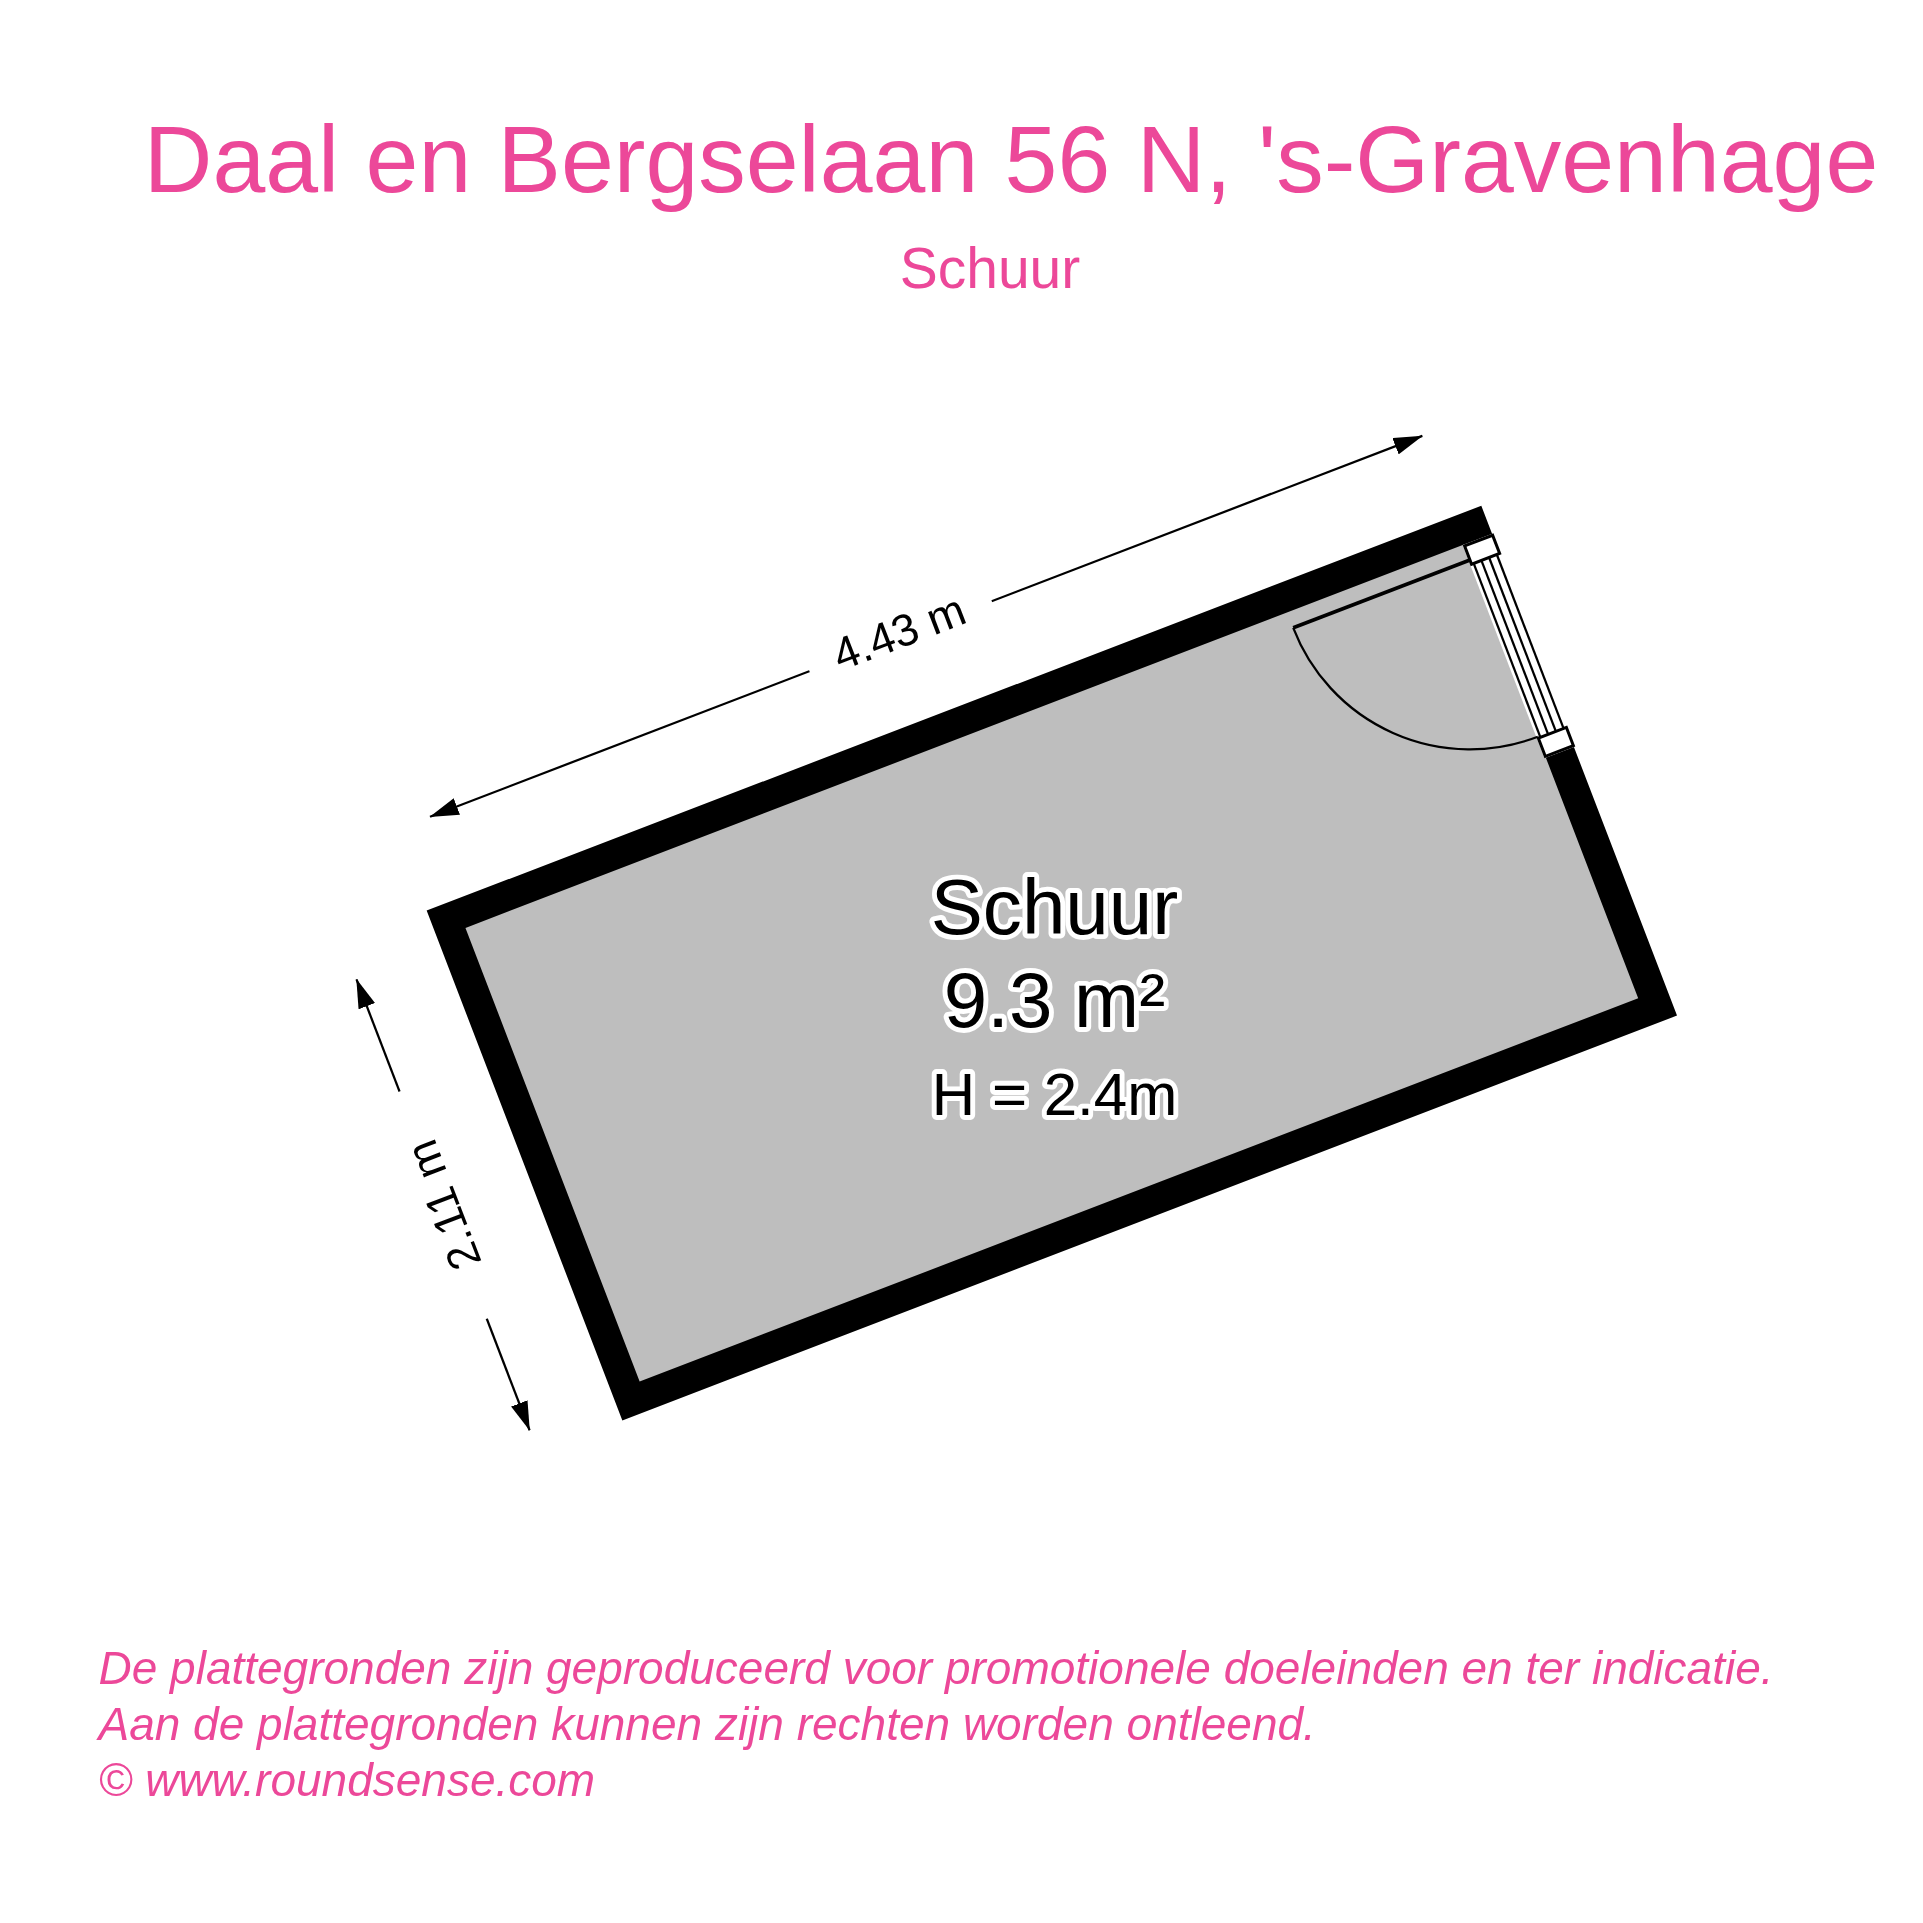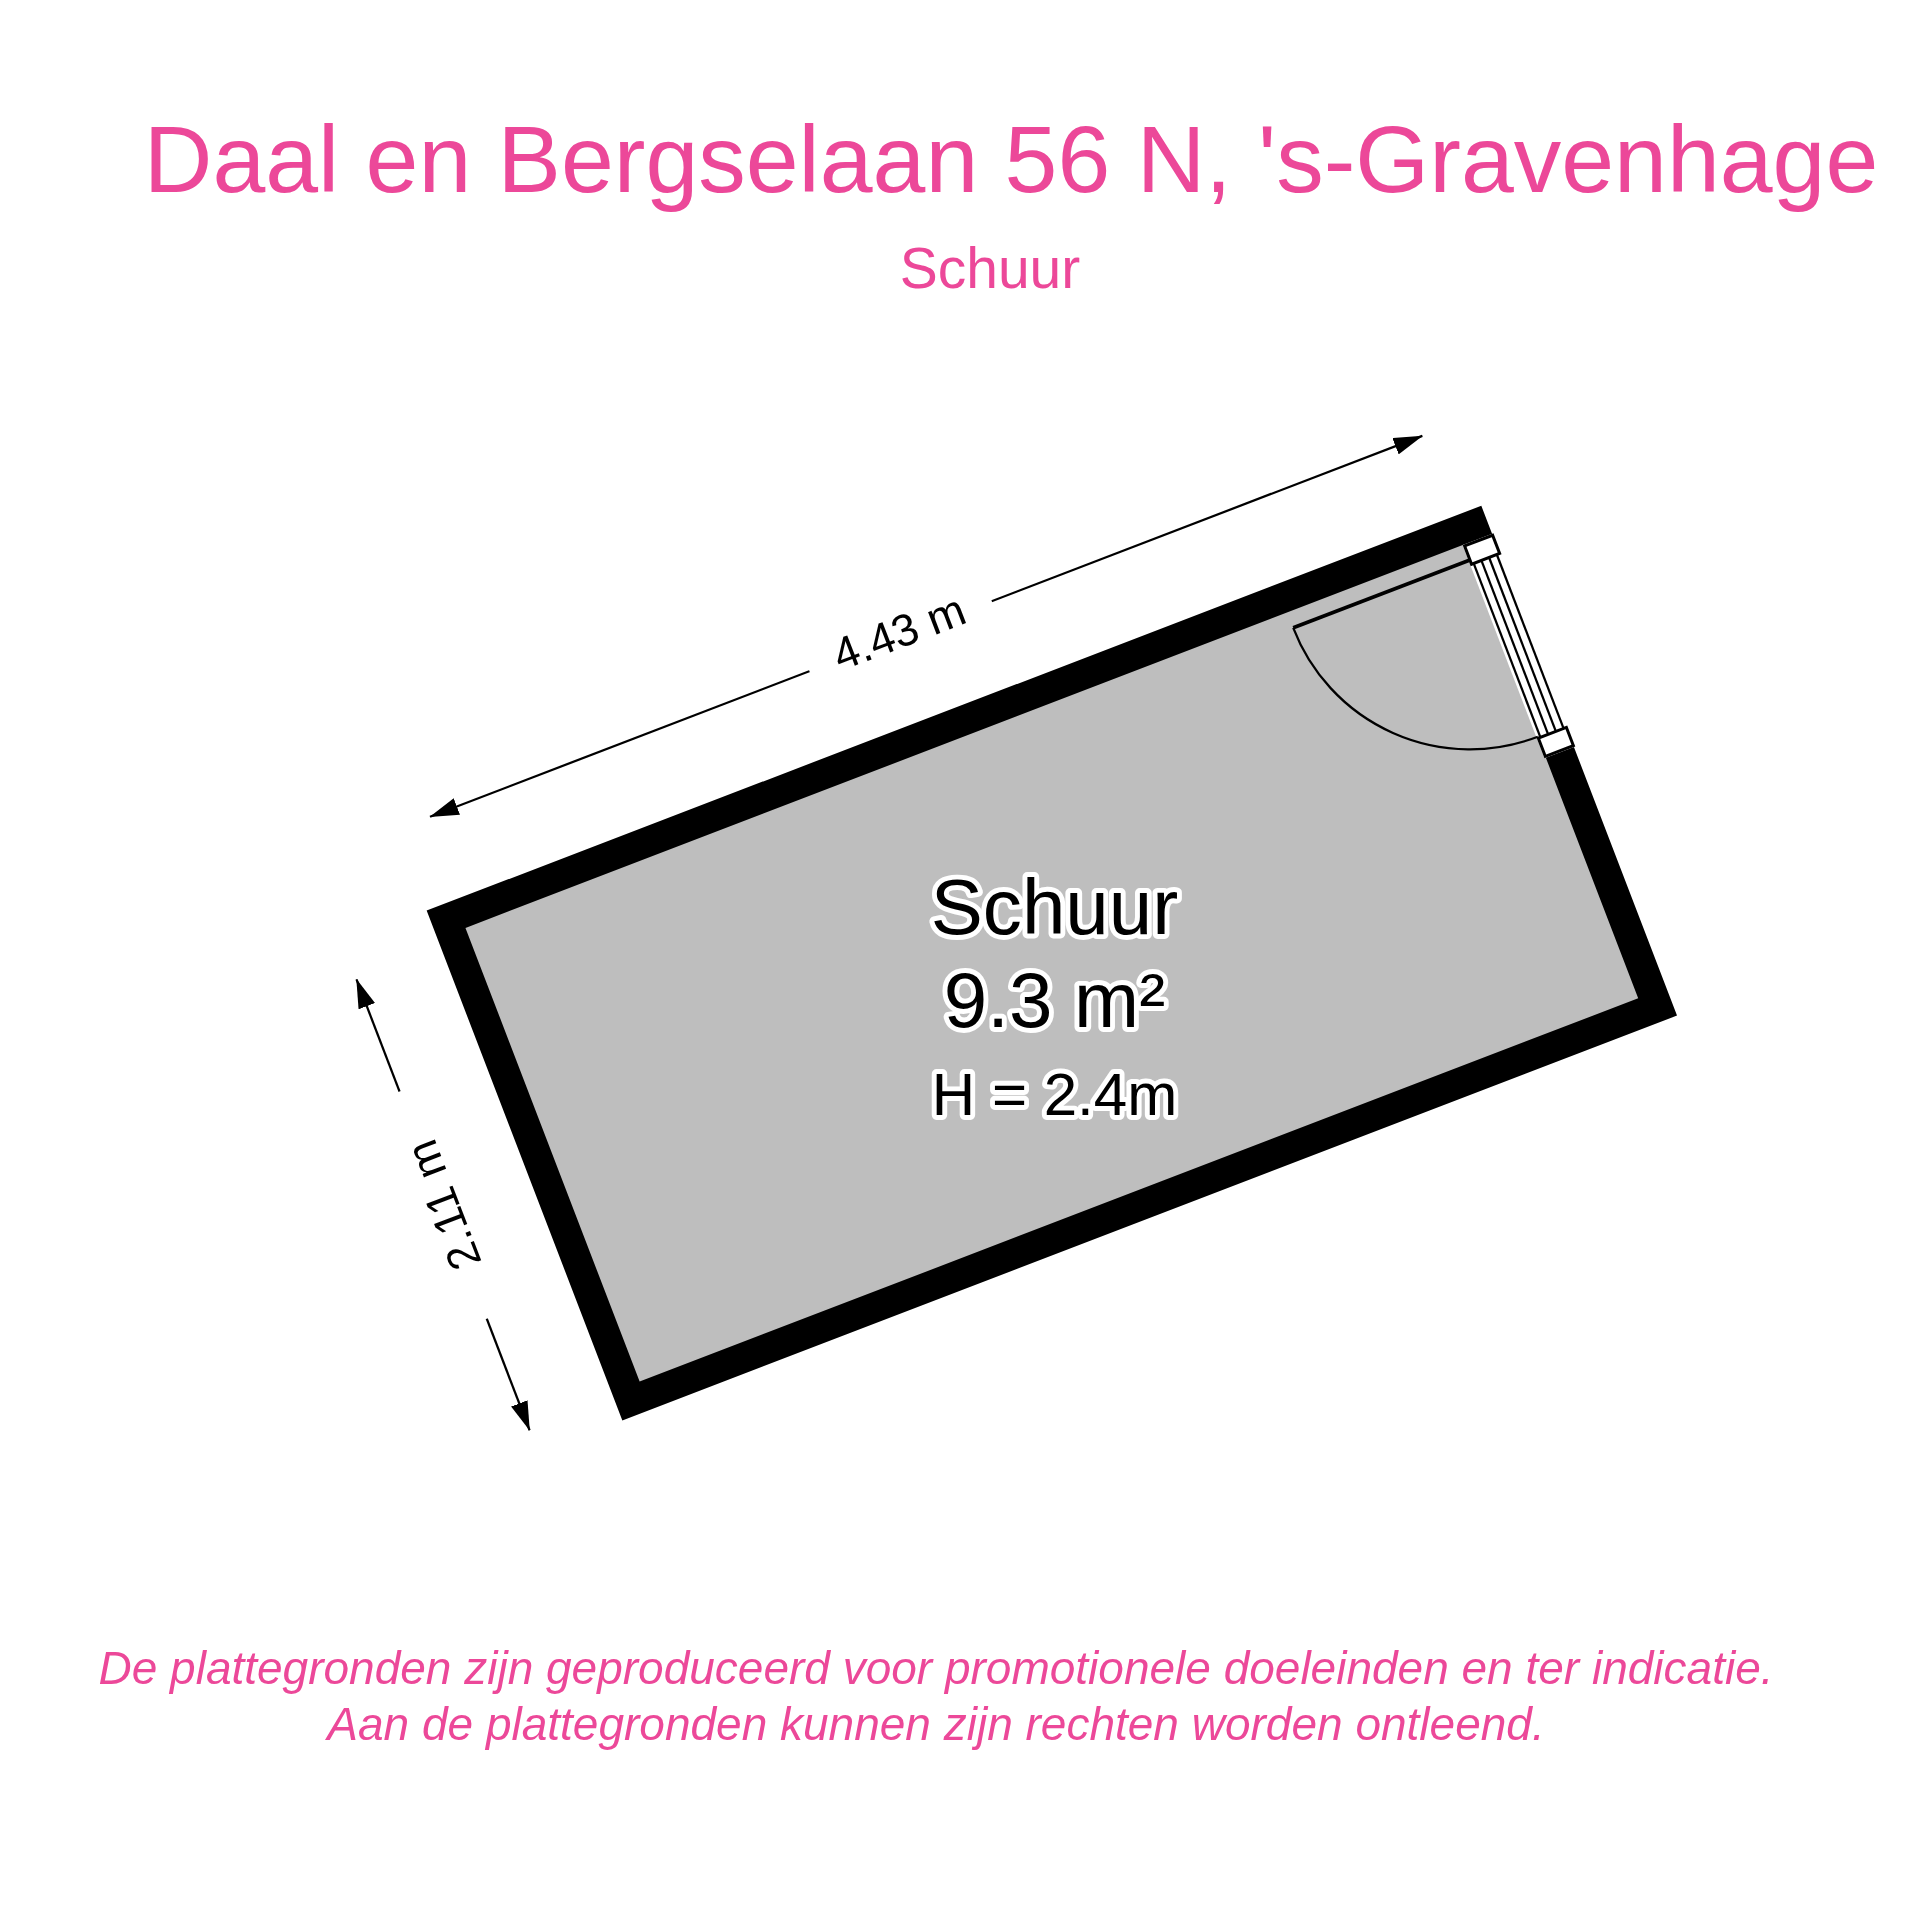--- a/index.html
+++ b/index.html
@@ -54,21 +54,20 @@
     overflow: visible;
   }
   .disclaimer {
     position: absolute;
     top: 1640px;
     left: 936px;
     transform: translateX(-50%);
     font-size: 46px;
     font-style: italic;
     line-height: 56px;
-    text-align: center;
     white-space: nowrap;
     font-weight: 400;
   }
   .dim-text {
     font-family: "Liberation Sans", sans-serif;
     font-size: 60px;
     fill: #000000;
   }
   .room-text-big {
     font-family: "Liberation Sans", sans-serif;
@@ -138,16 +137,17 @@
         <text class="room-text-big" x="738" y="323" text-anchor="middle">Schuur</text>
         <text class="room-text-big" x="738" y="447" text-anchor="middle">9.3 m²</text>
         <text class="room-text-small" x="738" y="564" text-anchor="middle">H = 2.4m</text>
       </g>
     </svg>
   </div>
 
   <div class="disclaimer">
     <div>De plattegronden zijn geproduceerd voor promotionele doeleinden en ter indicatie.</div>
     <div>Aan de plattegronden kunnen zijn rechten worden ontleend.</div>
+    <div>© www.roundsense.com</div>
   </div>
 
 </div>
 
 
 </body></html>

